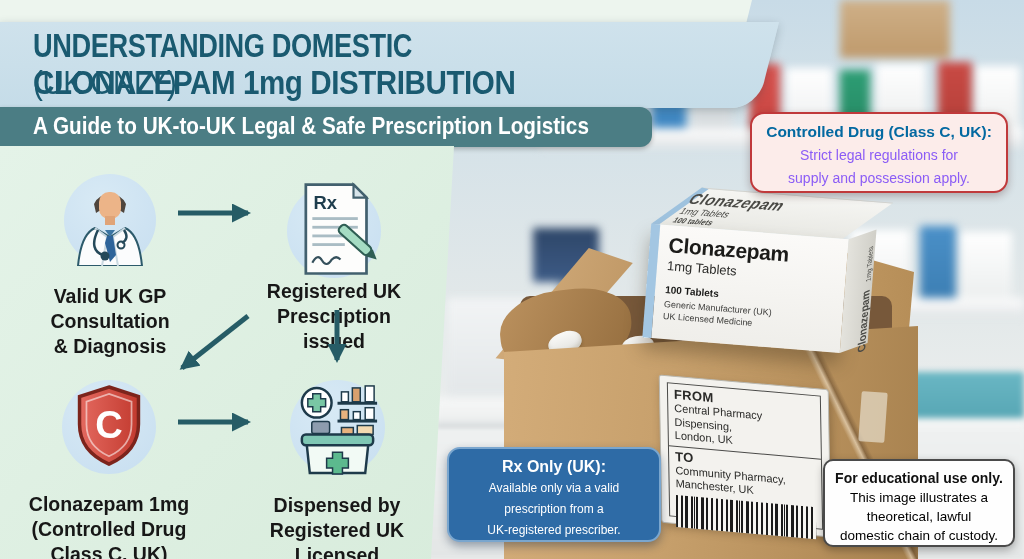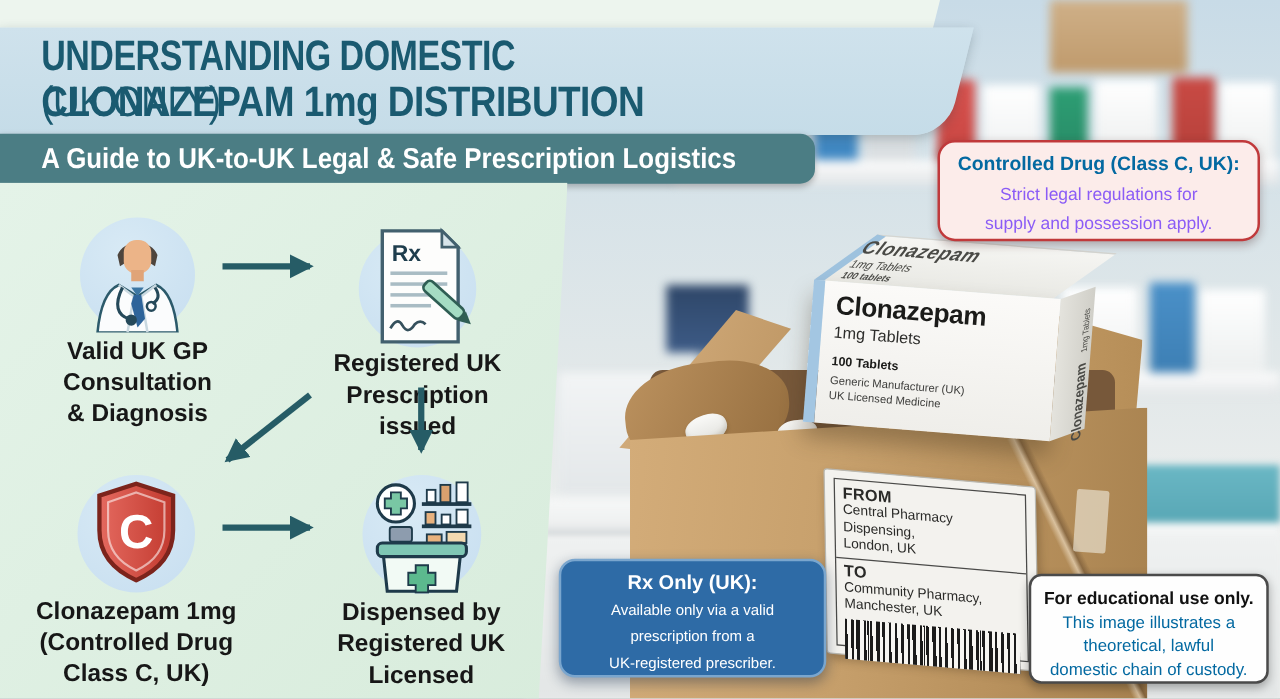--- a/index.html
+++ b/index.html
@@ -122,21 +122,21 @@
 
   
   .mint-panel{left:0;top:146px;width:456px;height:413px;
     clip-path:polygon(0 0,454px 0,431px 413px,0 413px);
     background:linear-gradient(135deg,#e4f3e8,#d8ecdc);
     box-shadow:4px 0 8px rgba(0,0,0,.18);}
   .flow-arrows{left:0;top:146px;width:456px;height:413px;pointer-events:none;}
   .flow-step{text-align:center;}
   .flow-circle{position:relative;margin:0 auto;border-radius:50%;background:radial-gradient(circle at 40% 30%,#d8eaf5,#c7def0);}
   .flow-circle svg{position:absolute;}
-  .step-label{position:relative;margin-top:3px;font-size:19.5px;line-height:25px;font-weight:bold;color:#171717;}
+  .step-label{position:relative;margin-top:18px;font-size:19.5px;line-height:25px;font-weight:bold;color:#171717;}
   .step-label .reg{font-weight:700;position:static;}
   .step-label span{position:static;}
   #step1{left:28px;top:174px;width:164px;}
   #step2{left:246px;top:184px;width:176px;}
   #step3{left:24px;top:380px;width:170px;}
   #step4{left:250px;top:380px;width:174px;}
   #step1 .flow-circle{width:92px;height:92px;}
   #step2 .flow-circle{width:94px;height:94px;}
   #step3 .flow-circle{width:94px;height:94px;}
   #step4 .flow-circle{width:95px;height:95px;}
@@ -148,21 +148,21 @@
     border:2.5px solid #c0393b;padding-top:6px;box-shadow:0 3px 8px rgba(60,20,20,.3);}
   .co-controlled .co-title{position:static;display:block;font-size:15.5px;font-weight:bold;color:#0369a1;line-height:24px;}
   .co-controlled .co-line{position:static;display:block;font-size:14px;color:#8b5cf6;line-height:23px;}
   .co-rx{left:447px;top:447px;width:214px;height:95px;background:#2e6ba6;border:2px solid #7aa6ce;
     border-radius:13px;color:#fff;padding-top:7px;box-shadow:0 4px 10px rgba(20,40,70,.4);}
   .co-rx .co-title{position:static;display:block;font-size:16px;font-weight:bold;line-height:22px;}
   .co-rx .co-line{position:static;display:block;font-size:12px;line-height:21px;}
   .co-edu{left:823px;top:459px;width:192px;height:88px;background:#fefefe;border:2px solid #4a4a4a;
     border-radius:10px;padding-top:7px;box-shadow:0 3px 8px rgba(0,0,0,.3);}
   .co-edu .co-title{position:static;display:block;font-size:14px;font-weight:bold;color:#111;line-height:20px;}
-  .co-edu .co-line{position:static;display:block;font-size:13.5px;color:#0369a1;line-height:19px;}
+  .co-edu .co-line{position:static;display:block;font-size:13.5px;color:#000000;line-height:19px;}
 </style>
 </head>
 <body>
 
 <div class="stage">
 
   <div class="bg-wall"></div>
   <div class="bg-shelves"></div>
   <div class="bg-machines"></div>
   <div class="bg-right-counter"></div>

